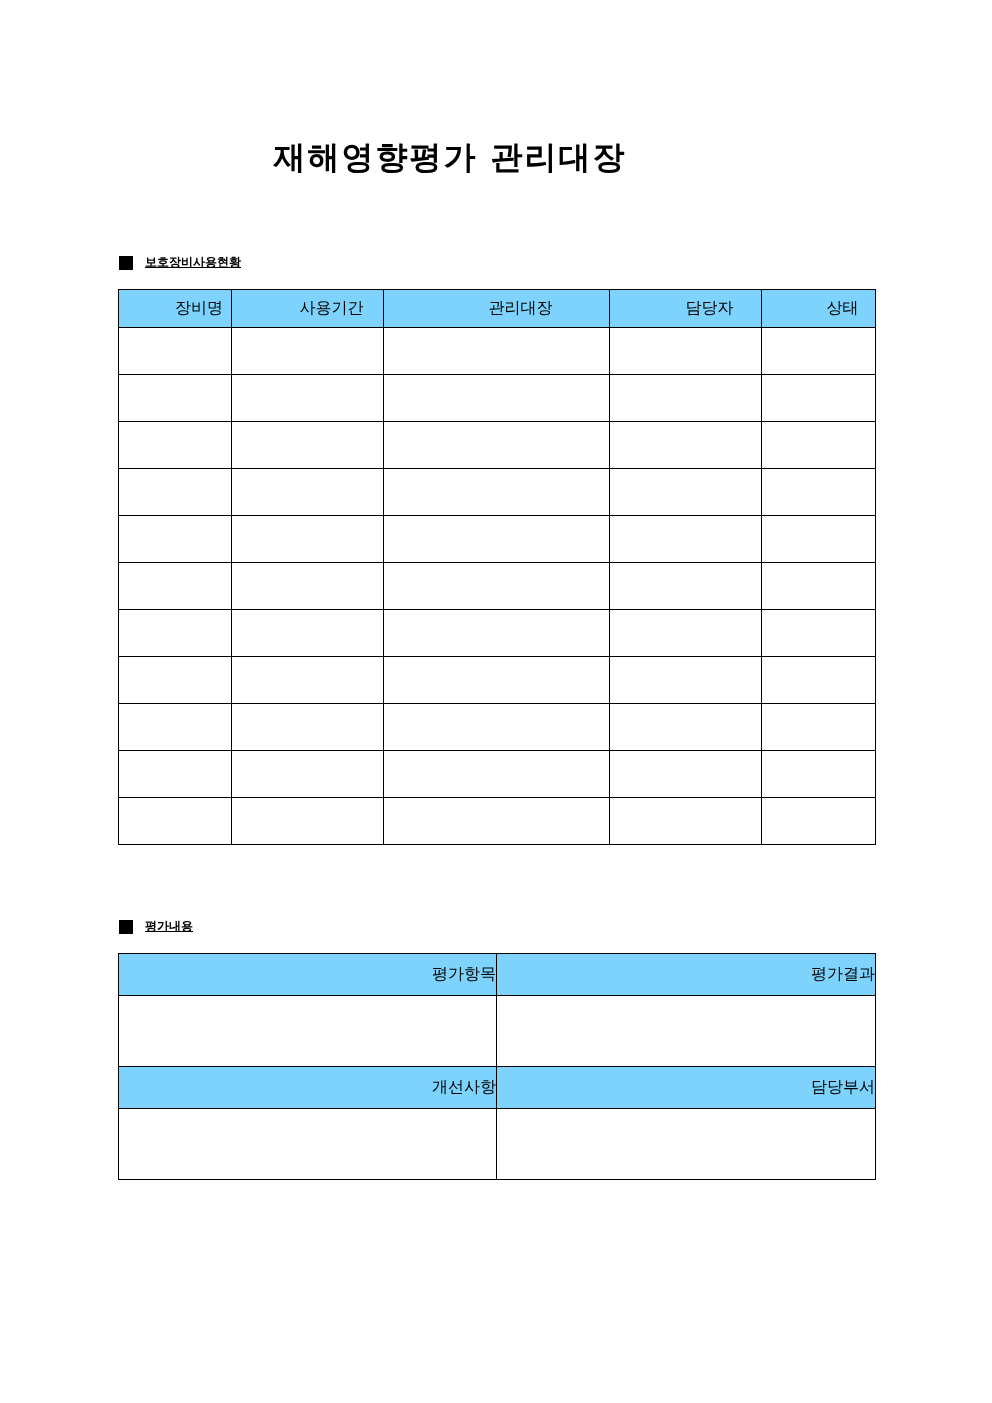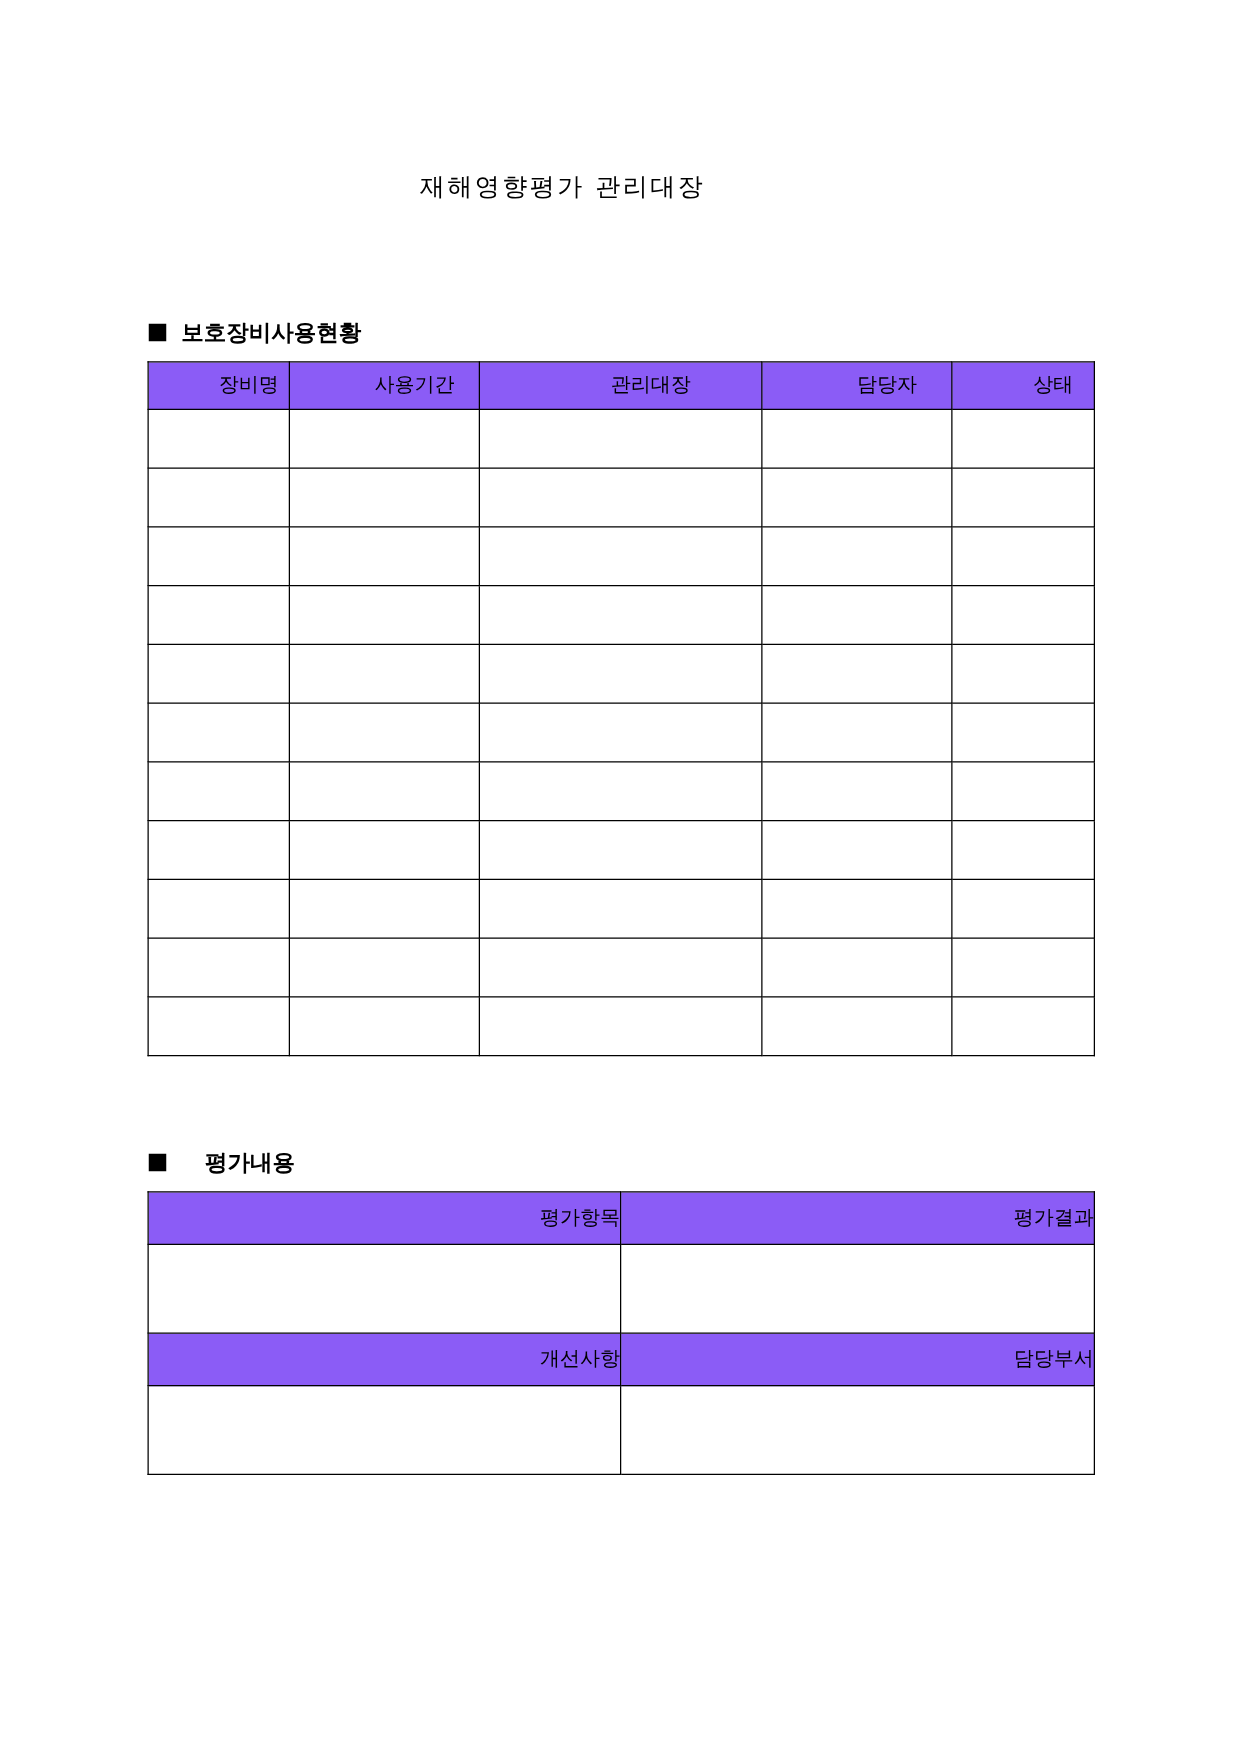--- a/index.html
+++ b/index.html
@@ -2,37 +2,37 @@
 <html><head>
   <meta charset="utf-8">
   <style>
     html, body { margin: 0; padding: 0; background: #ffffff; }
     body {
       width: 992px; height: 1403px; position: relative; overflow: hidden;
       font-family: "DejaVu Sans", "Liberation Sans", sans-serif; color: #000;
     }
     .title {
       position: absolute; left: 0; top: 136px; width: 900px; text-align: center;
-      font-size: 20px; font-weight: normal; letter-spacing: 2px;
+      font-size: 32px; font-weight: bold; letter-spacing: 2px;
     }
     .section-head {
-      position: absolute; left: 119px; font-size: 18px; font-weight: bold;
-      display: flex; align-items: center;
+      position: absolute; left: 119px; font-size: 12px; font-weight: bold;
+      display: flex; align-items: center; text-decoration: underline;
     }
     .section-head .sq {
       display: inline-block; width: 14px; height: 14px; background: #000; margin-right: 12px;
     }
     table.grid {
       position: absolute; left: 118px; border-collapse: collapse; table-layout: fixed;
     }
     table.grid td, table.grid th {
       border: 1.5px solid #000; padding: 0; font-weight: normal; font-size: 16px;
       text-align: center; vertical-align: middle;
     }
-    table.grid th { background: #8b5cf6; padding-left: 48px; }
+    table.grid th { background: #7dd3fc; padding-left: 48px; }
     #t1 { top: 289px; width: 757px; }
     #t1 th { height: 37px; }
     #t1 td { height: 46px; }
     #t2 { top: 953px; width: 757px; }
     #t2 th { height: 41px; text-align: right; }
     #t2 td { height: 70px; }
   </style>
 </head>
 <body>
 
@@ -134,21 +134,21 @@
       <tr>
         <td></td>
         <td></td>
         <td></td>
         <td></td>
         <td></td>
       </tr>
     </tbody>
 </table>
 
-<div class="section-head" style="top:918px;gap:19px;">
+<div class="section-head" style="top:918px;">
   <span class="sq"></span>
   <span>평가내용</span>
 </div>
 
 <table class="grid" id="t2">
   <colgroup>
       <col style="width:378px">
       <col style="width:379px">
     </colgroup>
   <tbody>

